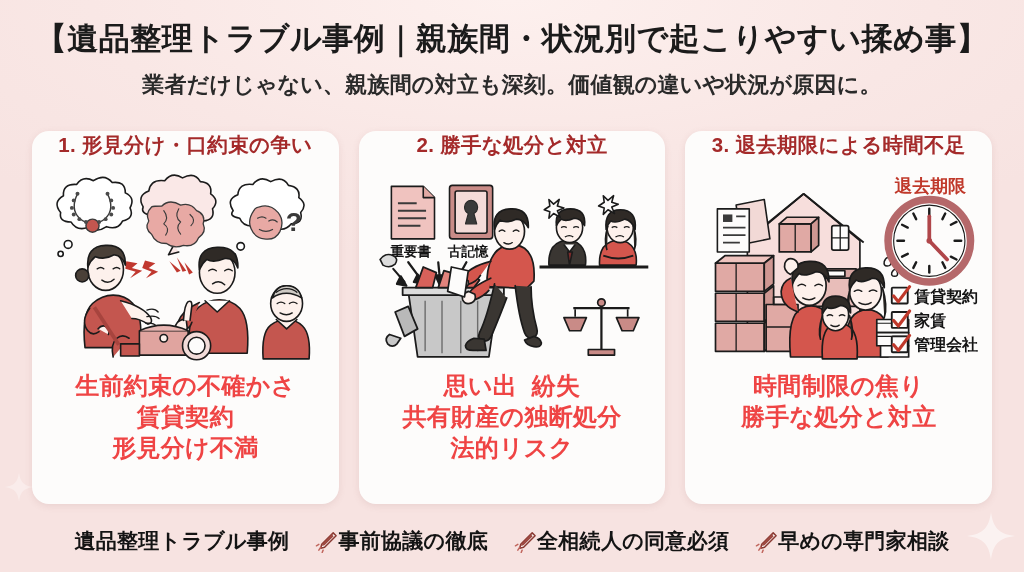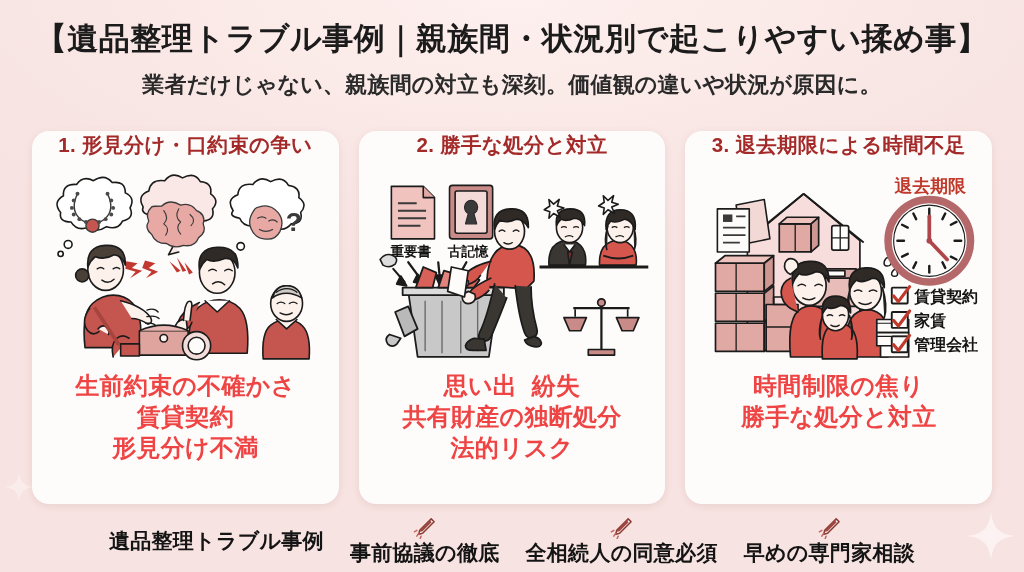--- a/index.html
+++ b/index.html
@@ -124,21 +124,20 @@
     font-size: 21px;
     font-weight: bold;
     color: #141414;
     letter-spacing: .3px;
     white-space: nowrap;
   }
   .footer-point {
     display: flex;
     align-items: center;
     white-space: nowrap;
-    flex-direction: column;
   }
   .footer-point .ptext {
     font-size: 21px;
     font-weight: bold;
     color: #141414;
     letter-spacing: .3px;
   }
   .pen-icon { width: 23px; height: 23px; display: block; flex: none; }
 </style>
 </head>

